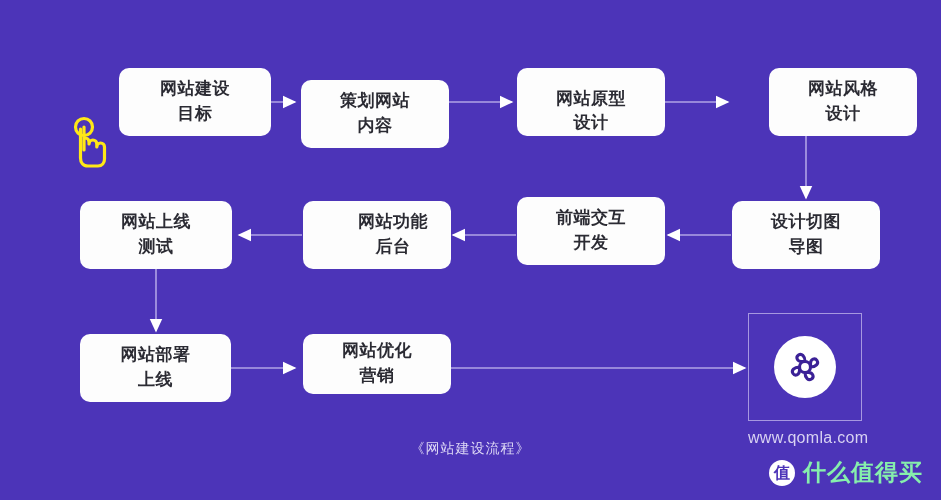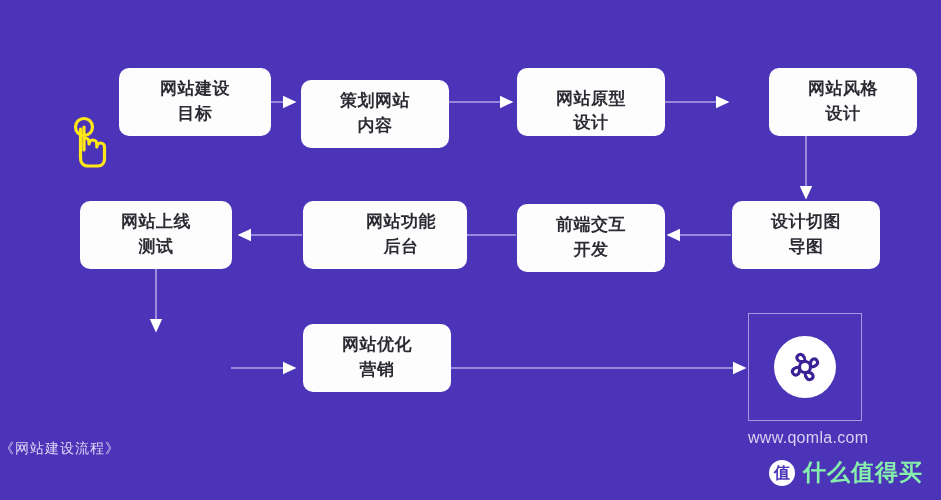--- a/index.html
+++ b/index.html
@@ -83,21 +83,21 @@
     text-align: center;
     color: #d8d2f2;
     font-size: 16px;
     letter-spacing: 0.3px;
   }
   #caption {
     position: absolute;
     left: 0;
     top: 440px;
     width: 941px;
-    text-align: left;
+    text-align: center;
     color: #ddd7f5;
     font-size: 14px;
     letter-spacing: 1px;
   }
   #watermark {
     position: absolute;
     right: 18px;
     bottom: 12px;
     display: flex;
     align-items: center;
@@ -175,37 +175,41 @@
   <div class="node" style="left:733px; top:68px;  width:148px; height:68px;margin-left:36px;">
     <span>网站风格
 设计</span>
   </div>
 
   <div class="node" style="left:80px;  top:201px; width:152px; height:68px;">
     <span>网站上线
 测试</span>
   </div>
 
-  <div class="node" style="left:303px; top:201px; width:164px; height:68px;padding-left:32px;">
+  <div class="node" style="left:303px; top:201px; width:148px; height:68px;padding-left:32px;">
     <span>网站功能
 后台</span>
   </div>
 
-  <div class="node" style="left:517px; top:204px; width:148px; height:68px;">
+  <div class="node" style="left:517px; top:197px; width:148px; height:68px;">
     <span>前端交互
 开发</span>
   </div>
 
   <div class="node" style="left:732px; top:201px; width:148px; height:68px;">
     <span>设计切图
 导图</span>
   </div>
 
-
-  <div class="node" style="left:303px; top:324px; width:148px; height:68px;">
+  <div class="node" style="left:80px;  top:334px; width:151px; height:68px;">
+    <span>网站部署
+上线</span>
+  </div>
+
+  <div class="node" style="left:303px; top:334px; width:148px; height:60px;">
     <span>网站优化
 营销</span>
   </div>
 
   <svg id="cursor" viewBox="0 0 48 56" xmlns="http://www.w3.org/2000/svg">
     <circle cx="16" cy="11" r="8.5" fill="none" stroke="#ffe816" stroke-width="3.2"></circle>
     <path d="M16 11 L16 30 L16 34
              M12.5 13 L12.5 42
              C12.5 46.5 15 50 20 50
              L30 50 C34 50 36.5 47 36.5 43

